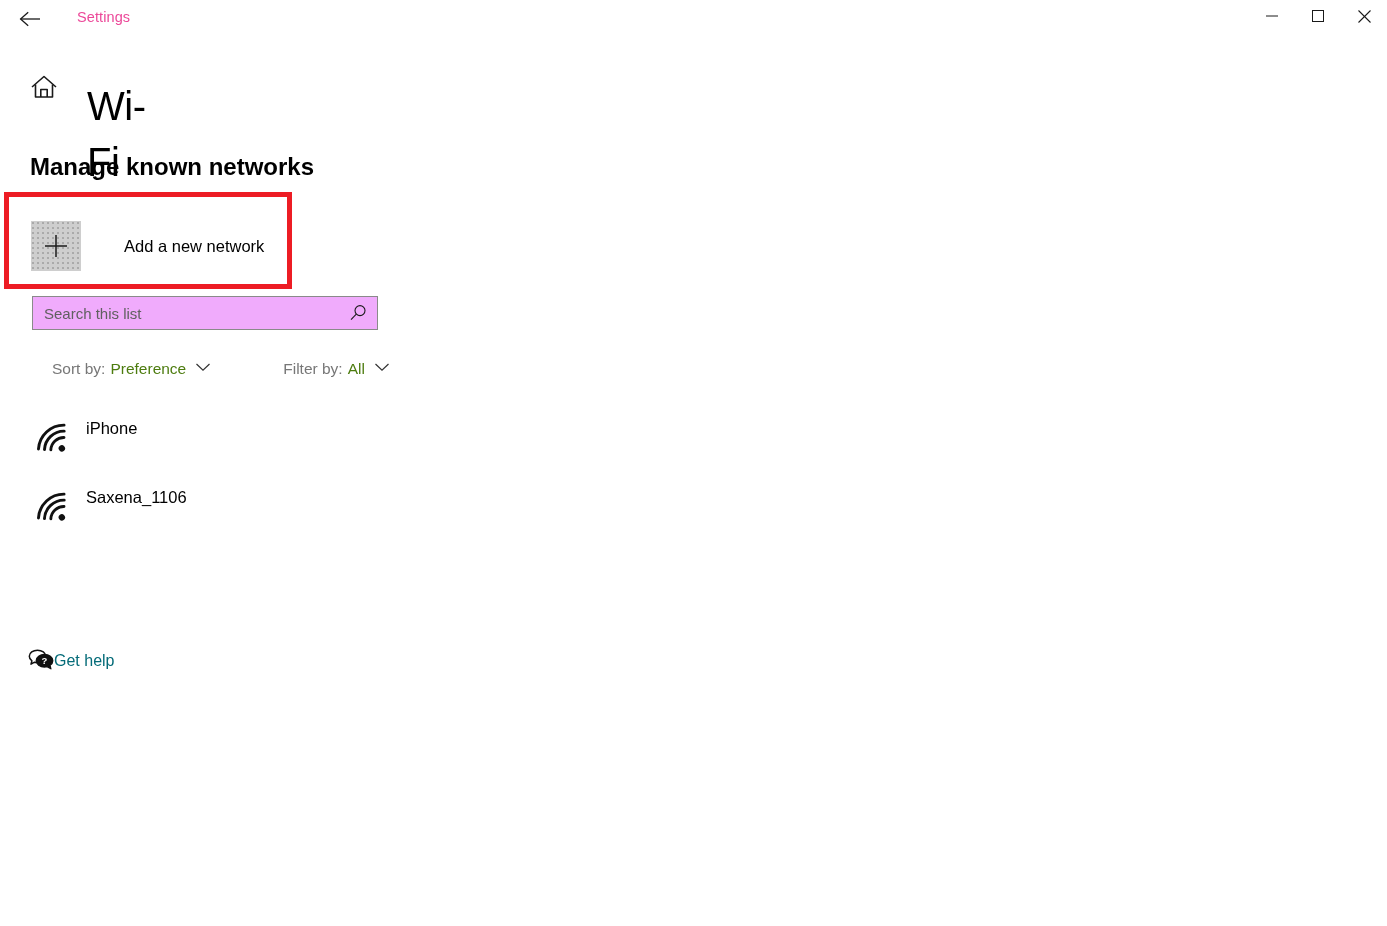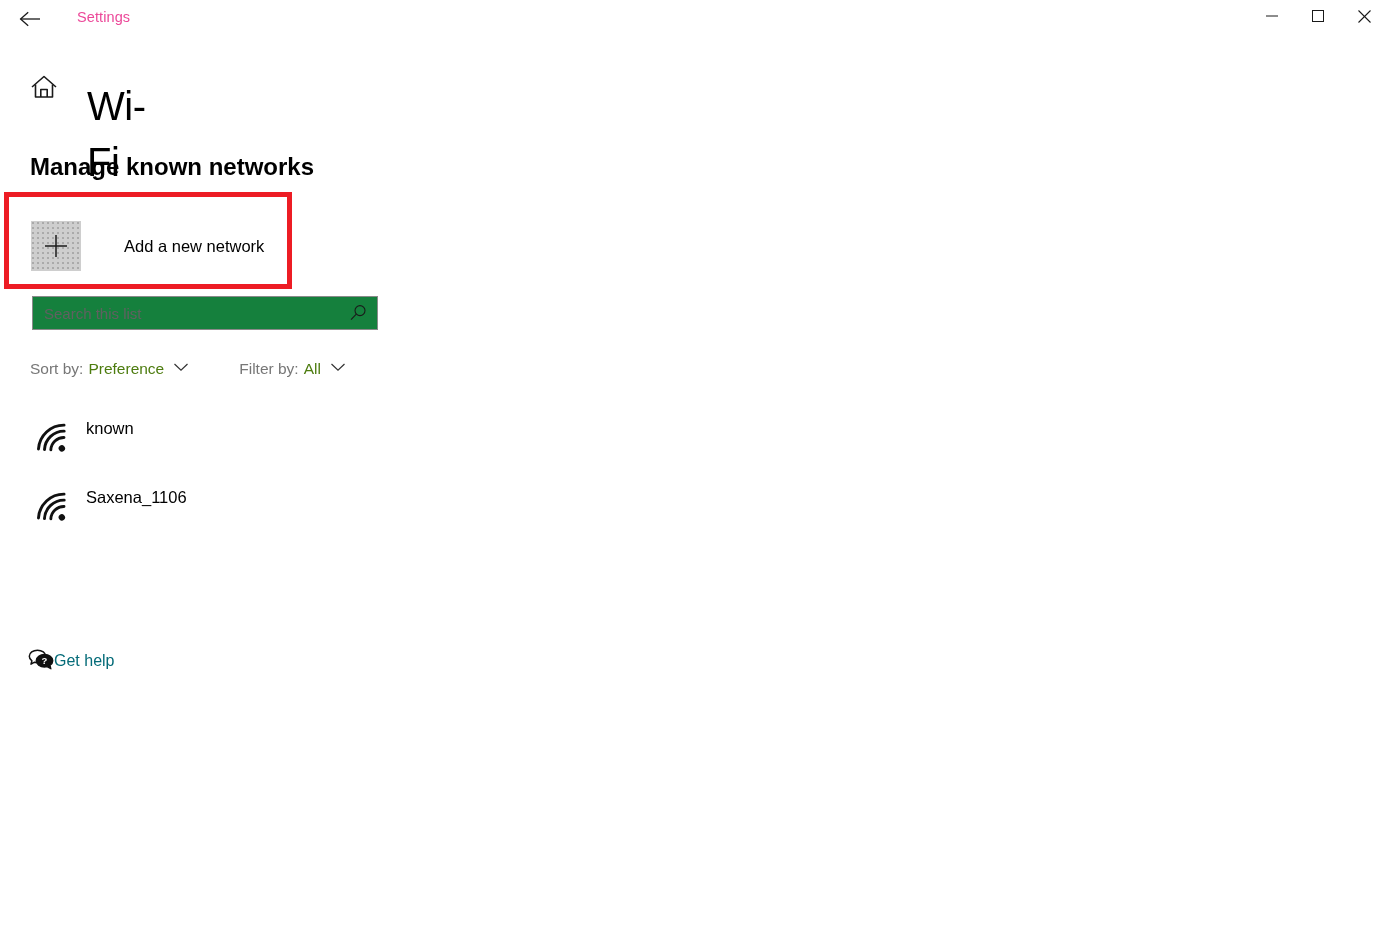--- a/index.html
+++ b/index.html
@@ -114,21 +114,21 @@
     white-space: nowrap;
   }
 
   
   .search-wrap {
     position: absolute;
     left: 32px; top: 296px;
     width: 346px; height: 34px;
     border: 1px solid #8a8a8a;
     box-sizing: border-box;
-    background: #15803d;
+    background: #f0abfc;
     display: flex;
     align-items: center;
   }
   .search-input {
     border: 0;
     outline: 0;
     background: transparent;
     font-family: "Liberation Sans", sans-serif;
     font-size: 15px;
     color: #212121;
@@ -153,20 +153,21 @@
   }
   .dropdown {
     display: flex;
     align-items: baseline;
     height: 24px;
   }
   .dropdown.filter { margin-left: 50px; }
   .dd-label {
     font-size: 15.5px;
     color: #777777;
+    margin-left: 22px;
   }
   .dd-value {
     font-size: 15.5px;
     color: #4d7c0f;
     margin-left: 5px;
   }
   .dd-chevron {
     margin-left: 9px;
     width: 16px; height: 10px;
     position: relative;
@@ -324,21 +325,21 @@
     <span class="wifi-icon">
       <svg width="40" height="40" viewBox="0 0 40 40">
         <g transform="rotate(-43 20 20)">
           <circle cx="20" cy="31.5" r="3.2" fill="#111"></circle>
           <path d="M11 27.5 A13 13 0 0 1 29 27.5" fill="none" stroke="#111" stroke-width="2.9" stroke-linecap="round" transform="translate(0,-2.5)"></path>
           <path d="M6.5 21.5 A19.5 19.5 0 0 1 33.5 21.5" fill="none" stroke="#111" stroke-width="2.9" stroke-linecap="round" transform="translate(0,-1)"></path>
           <path d="M2.5 15.5 A25.5 25.5 0 0 1 37.5 15.5" fill="none" stroke="#111" stroke-width="2.9" stroke-linecap="round" transform="translate(0,0.5)"></path>
         </g>
       </svg>
     </span>
-    <span class="network-name">known</span>
+    <span class="network-name">iPhone</span>
   </div>
 
   <div class="network-row">
     <span class="wifi-icon">
       <svg width="40" height="40" viewBox="0 0 40 40">
         <g transform="rotate(-43 20 20)">
           <circle cx="20" cy="31.5" r="3.2" fill="#111"></circle>
           <path d="M11 27.5 A13 13 0 0 1 29 27.5" fill="none" stroke="#111" stroke-width="2.9" stroke-linecap="round" transform="translate(0,-2.5)"></path>
           <path d="M6.5 21.5 A19.5 19.5 0 0 1 33.5 21.5" fill="none" stroke="#111" stroke-width="2.9" stroke-linecap="round" transform="translate(0,-1)"></path>
           <path d="M2.5 15.5 A25.5 25.5 0 0 1 37.5 15.5" fill="none" stroke="#111" stroke-width="2.9" stroke-linecap="round" transform="translate(0,0.5)"></path>

